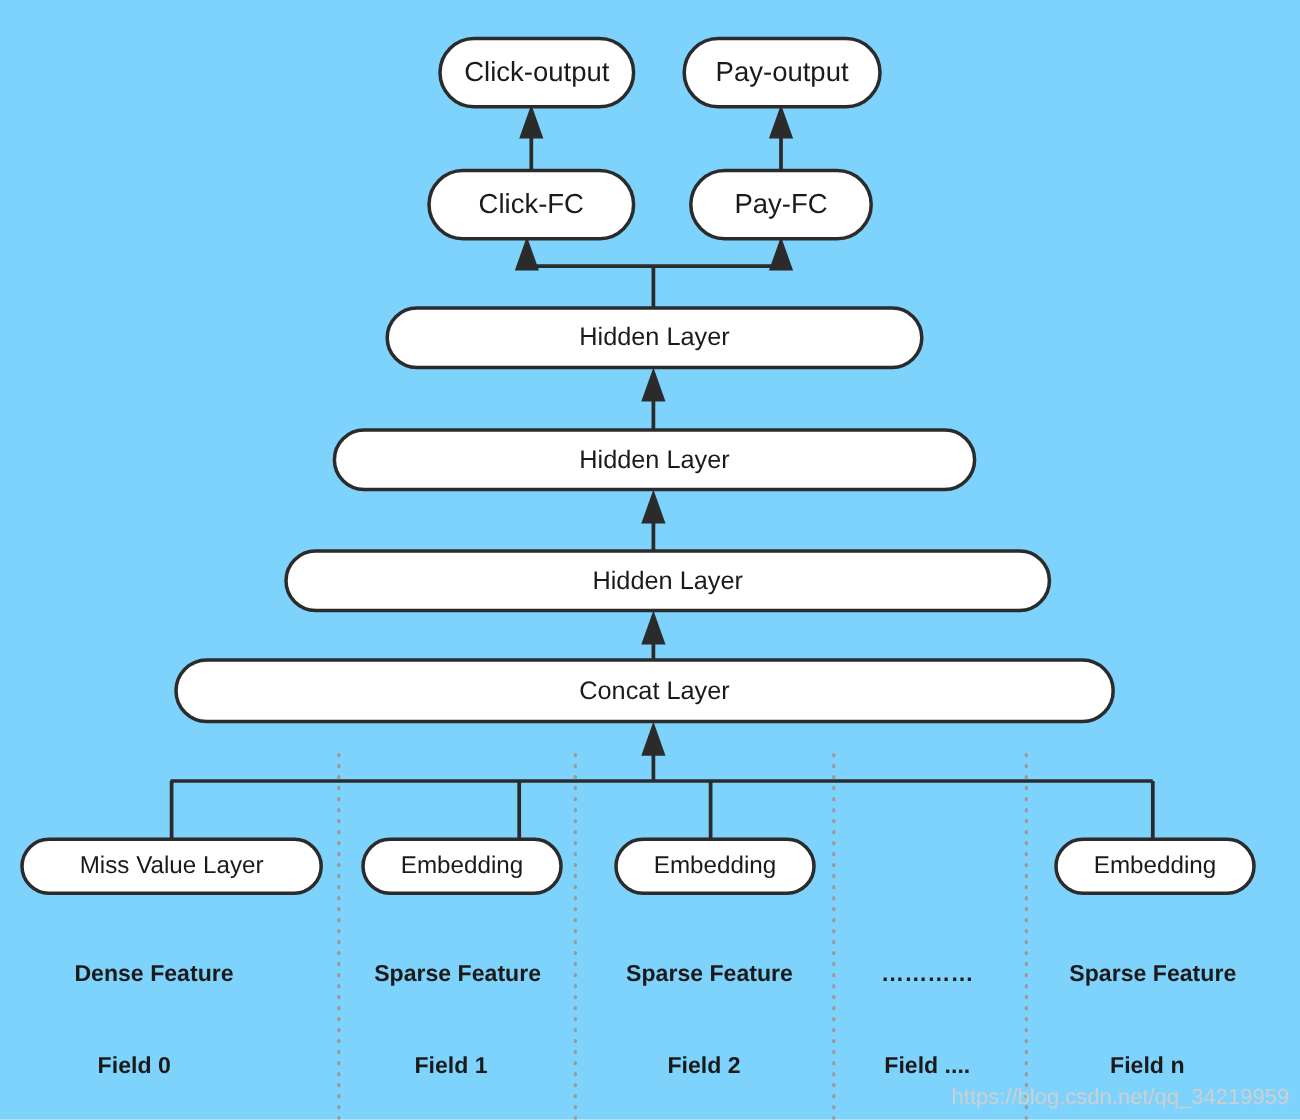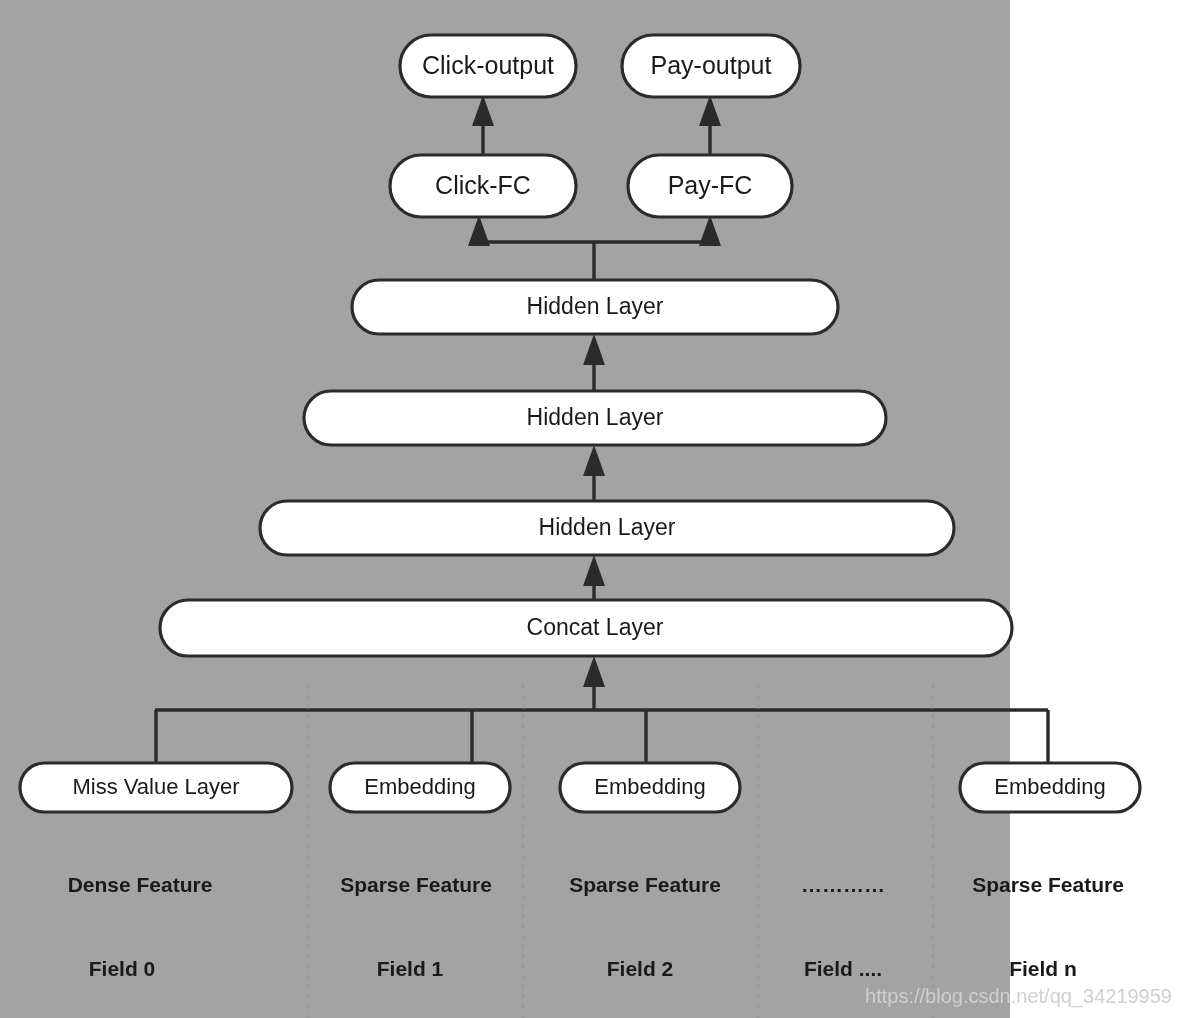--- a/index.html
+++ b/index.html
@@ -9,23 +9,23 @@
     background: #ffffff;
   }
   body {
     font-family: "Liberation Sans", sans-serif;
     width: 1182px;
     height: 1018px;
     overflow: hidden;
   }
   #diagram-root {
     position: relative;
-    width: 1010px;
+    width: 1182px;
     height: 1018px;
-    background: #a3a3a3;
+    background: #7dd3fc;
   }
   svg#arch-svg {
     display: block;
     width: 1182px;
     height: 1018px;
   }
   .node-rect {
     fill: #ffffff;
     stroke: #2b2b2b;
     stroke-width: 3.2;

